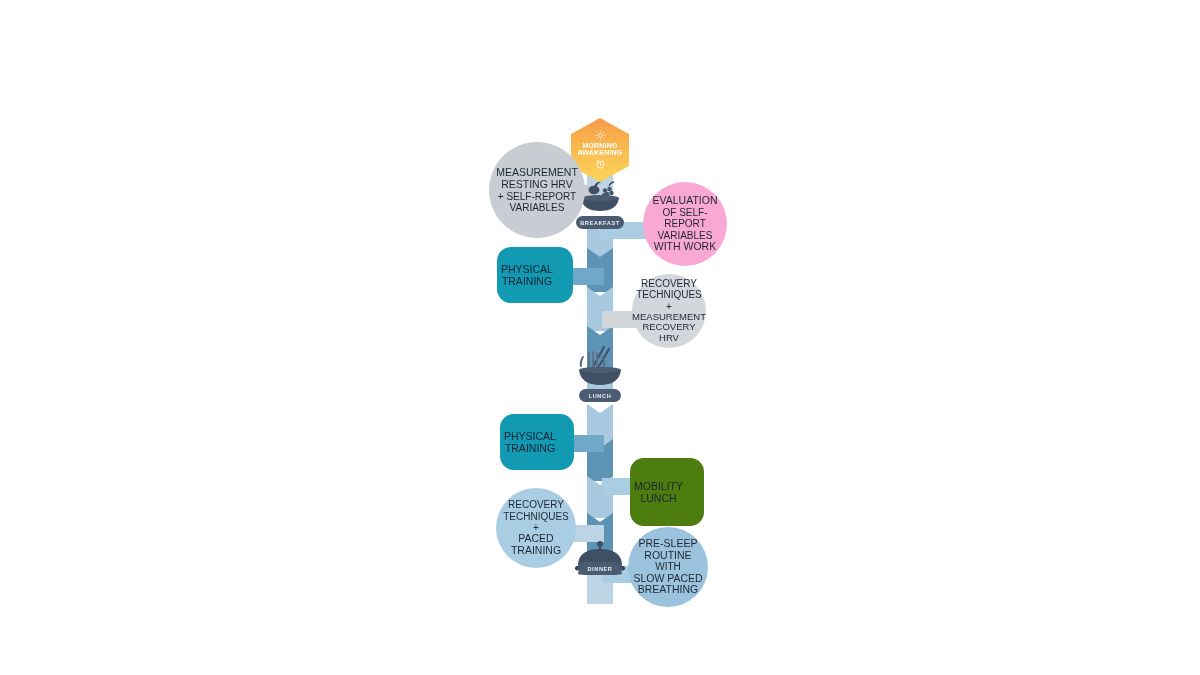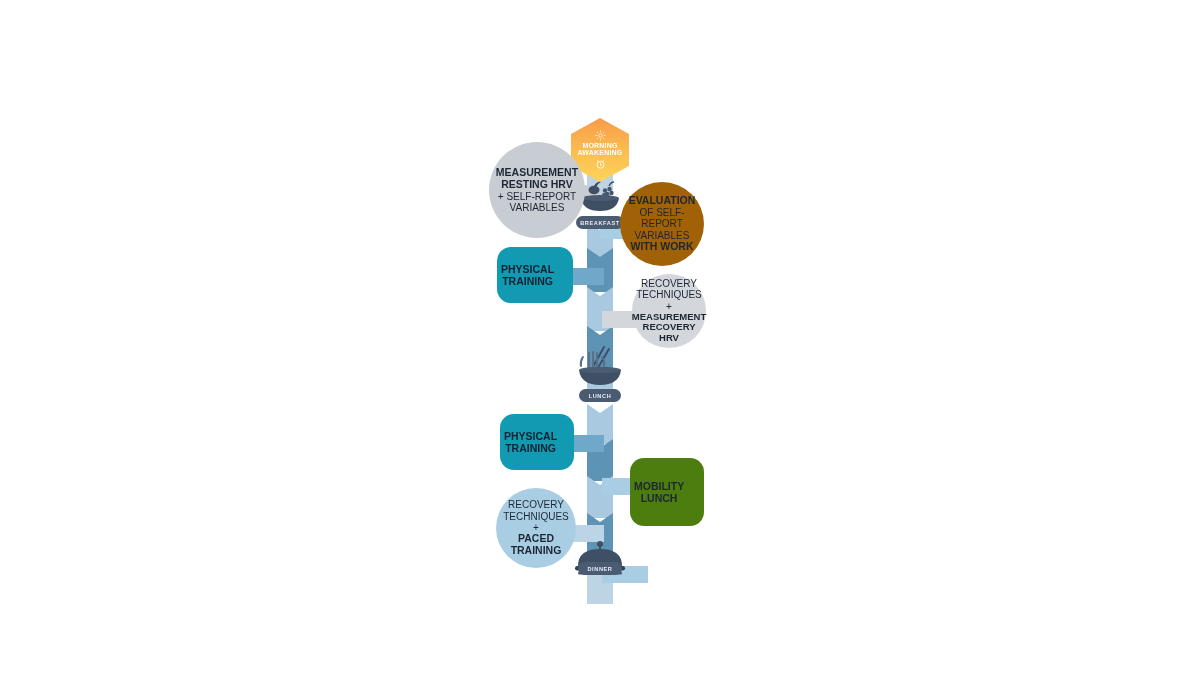--- a/index.html
+++ b/index.html
@@ -23,21 +23,21 @@
     display:flex;align-items:center;justify-content:center;
     text-align:center;line-height:1.12;
     box-sizing:border-box;padding:4px;
   }
   .rbox{
     position:absolute;border-radius:14px;
     display:flex;align-items:center;
     text-align:center;line-height:1.15;
     box-sizing:border-box;padding:4px;
   }
-  .t-bold{font-weight:bold;}
+  .t-bold{font-weight:normal;}
   .t-reg{font-weight:normal;}
 
   
   .hex{
     position:absolute;width:58px;height:64px;
     clip-path:polygon(50% 0%,100% 25%,100% 75%,50% 100%,0% 75%,0% 25%);
     display:flex;flex-direction:column;align-items:center;justify-content:center;
     color:#ffffff;text-align:center;
   }
   .hex-label{font-weight:bold;letter-spacing:.2px;}
@@ -164,21 +164,21 @@
 
   <div class="circle" style="left:489px;top:142px;width:96px;height:96px;background:#C8CDD3;color:#1d2733;">
     <div>
       <div class="t-bold t10">MEASUREMENT</div>
       <div class="t-bold t10">RESTING HRV</div>
       <div class="t-reg t8">+ SELF-REPORT</div>
       <div class="t-reg t8">VARIABLES</div>
     </div>
   </div>
 
-  <div class="circle" style="left:620px;top:182px;width:84px;height:84px;background:#a16207;color:#1d2733;text-align:center;">
+  <div class="circle" style="left:643px;top:182px;width:84px;height:84px;background:#f9a8d4;color:#1d2733;text-align:center;">
     <div>
       <div class="t-bold t10">EVALUATION</div>
       <div class="t-reg t8">OF SELF-REPORT</div>
       <div class="t-reg t8">VARIABLES</div>
       <div class="t-bold t10">WITH WORK</div>
     </div>
   </div>
 
   <div class="rbox" style="left:497px;top:247px;width:76px;height:56px;background:#129AB2;color:#0f2230;">
     <div>
@@ -215,14 +215,23 @@
   <div class="circle" style="left:496px;top:488px;width:80px;height:80px;background:#A9CEE4;color:#1d2733;">
     <div>
       <div class="t-reg t8">RECOVERY</div>
       <div class="t-reg t8">TECHNIQUES</div>
       <div class="t-reg t8">+</div>
       <div class="t-bold t10">PACED</div>
       <div class="t-bold t10">TRAINING</div>
     </div>
   </div>
 
+  <div class="circle" style="left:628px;top:527px;width:80px;height:80px;background:#9CC3DD;color:#1d2733;">
+    <div>
+      <div class="t-bold t10">PRE-SLEEP</div>
+      <div class="t-bold t10">ROUTINE</div>
+      <div class="t-reg t8">WITH</div>
+      <div class="t-bold t10">SLOW PACED</div>
+      <div class="t-bold t10">BREATHING</div>
+    </div>
+  </div>
 
 </div>
 
 </body></html>

